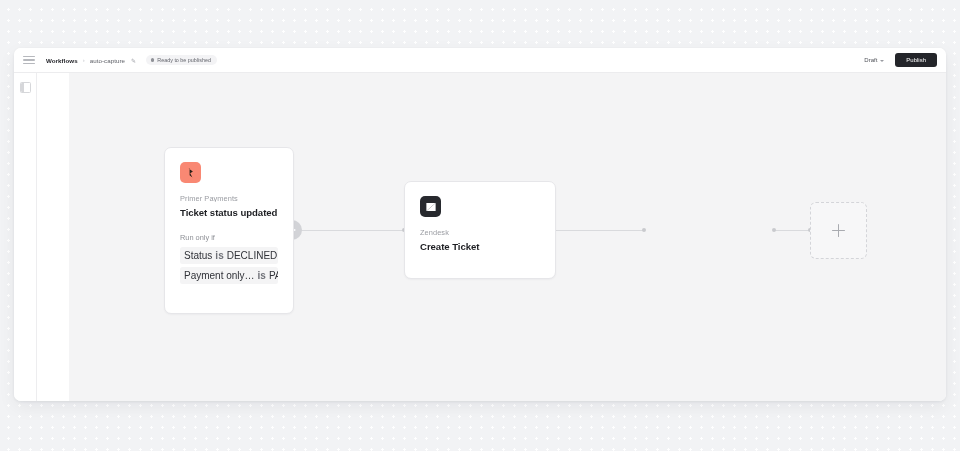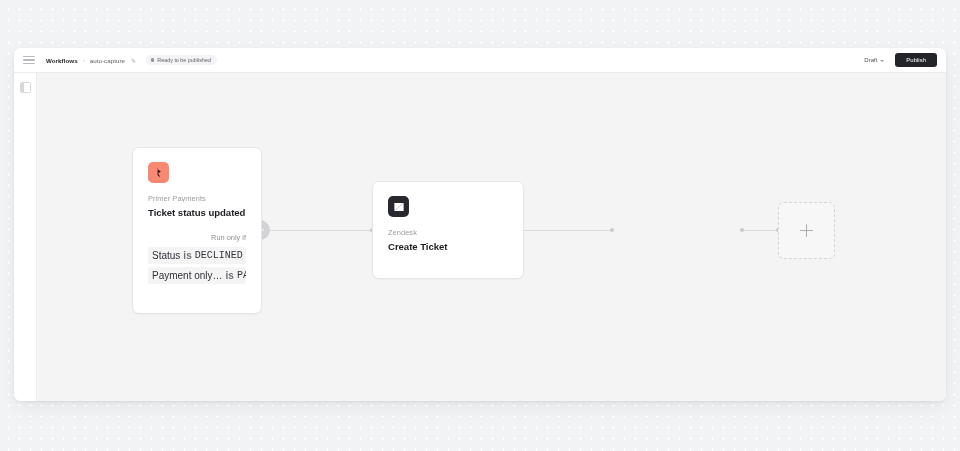--- a/index.html
+++ b/index.html
@@ -145,20 +145,21 @@
     border-radius: 3px;
     white-space: nowrap;
     line-height: 1;
   }
 
   
   .app-body {
     flex: 1;
     display: flex;
     min-height: 0;
+    gap: 32px;
   }
   .left-rail {
     width: 22px;
     min-width: 22px;
     background: #ffffff;
     border-right: 1px solid #ededef;
     padding-top: 9px;
     display: flex;
     justify-content: center;
     align-items: flex-start;
@@ -255,21 +256,20 @@
     color: #1d1e22;
     line-height: 1.32;
     letter-spacing: -0.05px;
   }
 
   .cond-label {
     margin-top: 14px;
     font-size: 7.4px;
     color: #8e9096;
     line-height: 1;
-    text-align: right;
   }
   .cond-list {
     margin-top: 6px;
     display: flex;
     flex-direction: column;
     gap: 3px;
   }
   .cond-row {
     background: #f4f4f5;
     border-radius: 2.5px;
@@ -278,21 +278,21 @@
     color: #40424a;
     white-space: nowrap;
     overflow: hidden;
     line-height: 1.18;
     display: flex;
     gap: 3px;
     align-items: flex-end;
   }
   .cond-field { color: #303238; }
   .cond-op { color: #6f7178; font-weight: bold; }
-  .cond-val { color: #303238; font-family: Liberation Mono, monospace; }
+  .cond-val { color: #303238; }
 
   
   .edge {
     position: absolute;
     height: 1px;
     background: #d9dadd;
     top: 157px;
   }
   .edge-1 { left: 225px; width: 110px; }
   .edge-2 { left: 465px; width: 110px; }

